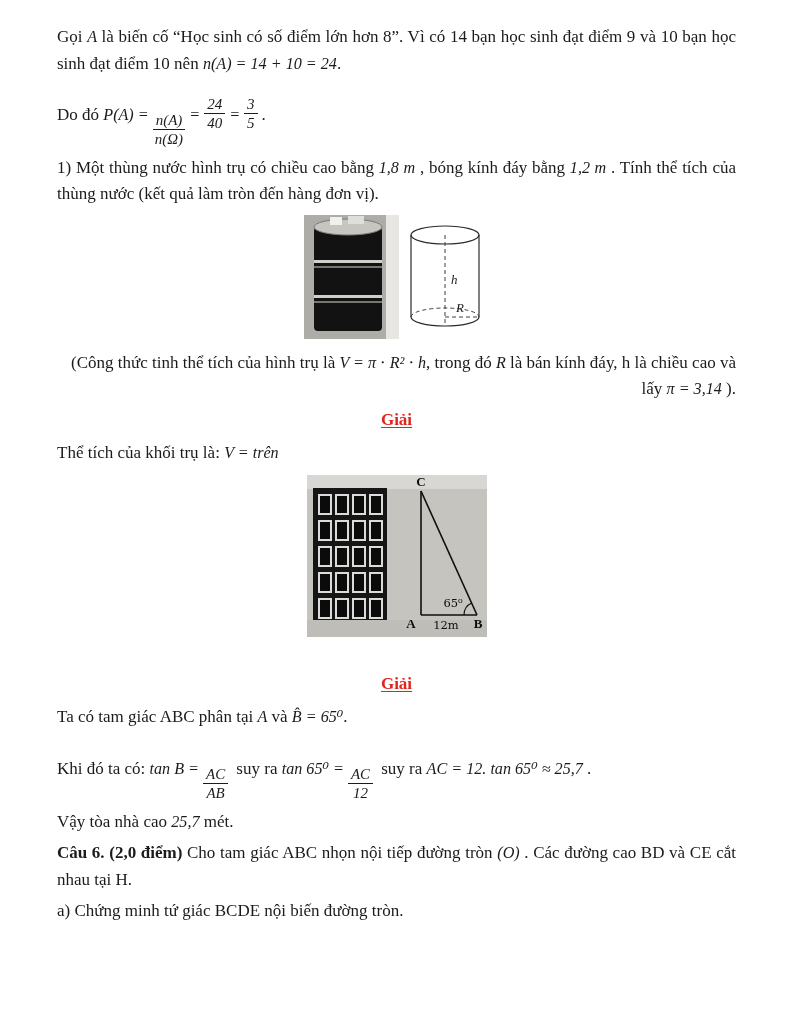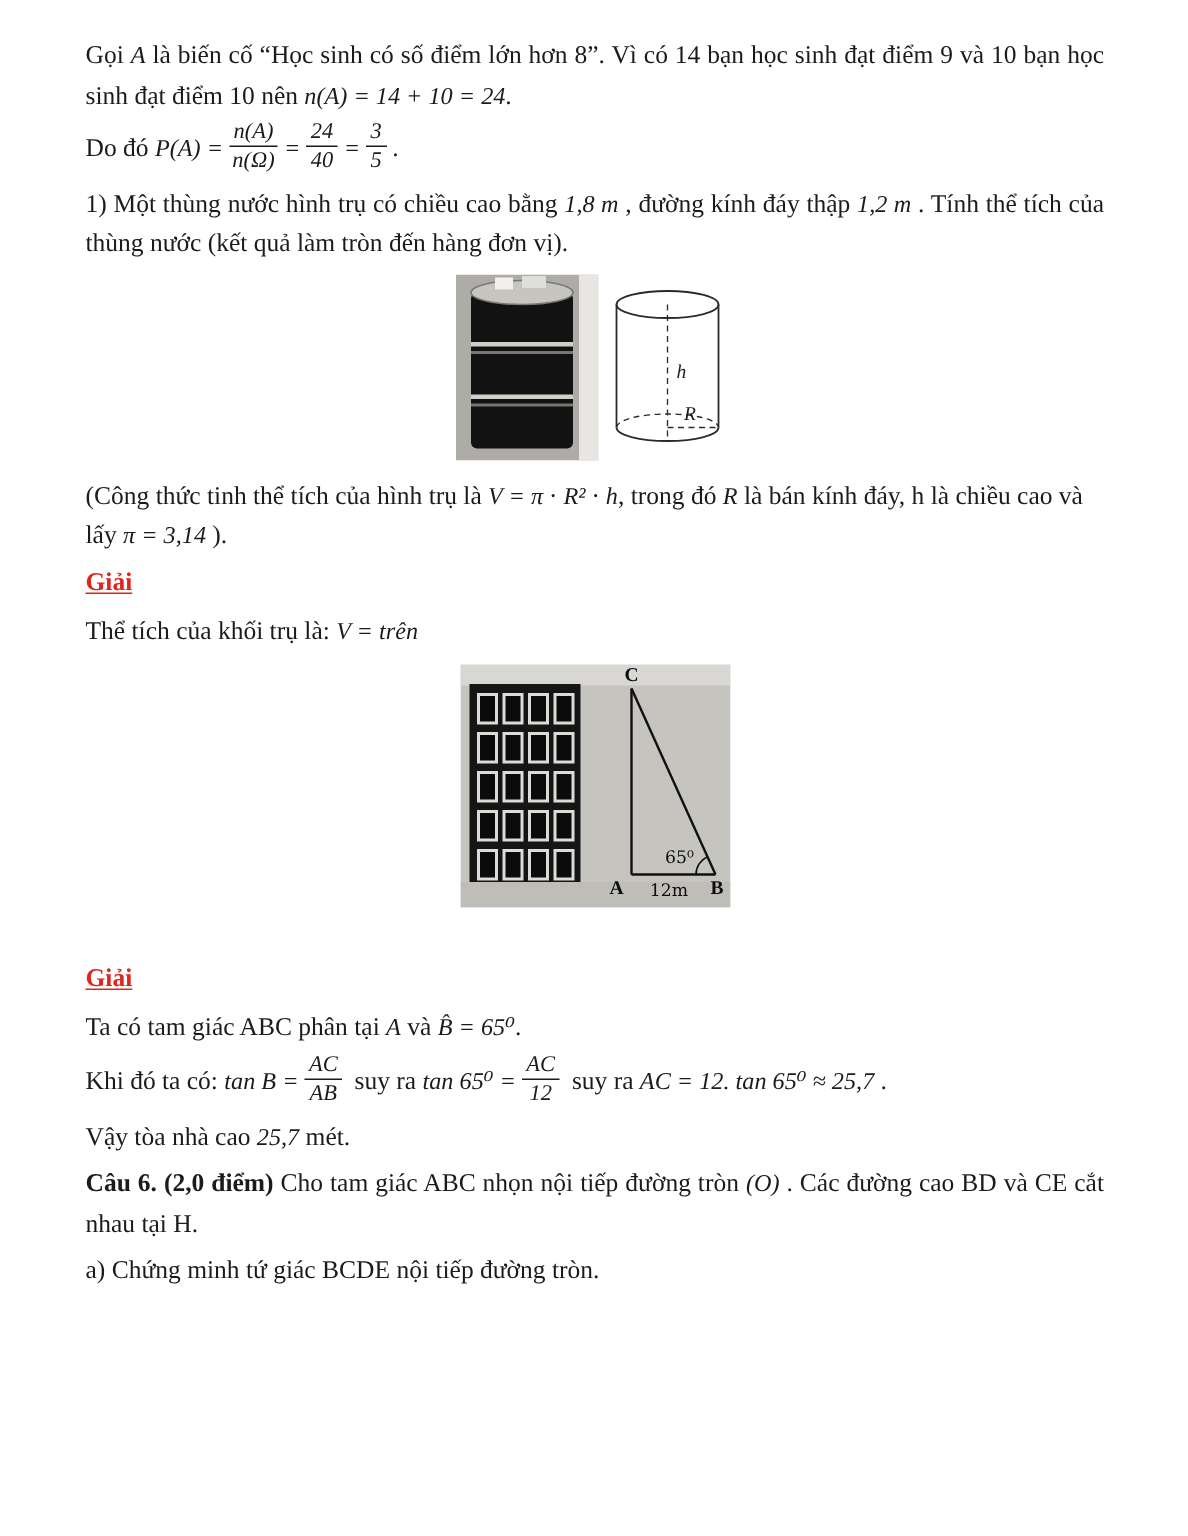--- a/index.html
+++ b/index.html
@@ -5,49 +5,49 @@
   :root { --accent:#e0251c; --ink:#1b1b1b; }
   * { box-sizing:border-box; }
   html,body { margin:0; padding:0; }
   body {
     width:792px; height:1024px; background:#ffffff;
     font-family:"Liberation Serif","DejaVu Serif",serif;
     font-size:17px; color:var(--ink);
   }
   .page { width:792px; height:964px; padding:24px 56px 14px 57px; overflow:hidden; }
   .para { margin:0 0 5px 0; line-height:1.56; text-align:justify; }
-  .center { text-align:left; }
+  .center { text-align:right; }
   .math { font-style:italic; font-size:0.95em; }
   .bold { font-weight:bold; }
   .heading { font-weight:bold; margin:2px 0 4px 0; }
-  .giai-wrap { margin:7px 0 10px 0; }
+  .giai-wrap { text-align:center; margin:7px 0 10px 0; }
   .giai { color:var(--accent); font-weight:bold; text-decoration:underline; text-underline-offset:2px; }
   .frac { display:inline-block; vertical-align:middle; text-align:center;
           font-size:0.88em; line-height:1.1; margin:0 4px; transform:translateY(-2px);font-style:italic; }
-  .frac-var { font-style:italic; }
+  .frac-var { font-style:italic;margin-top:32px; }
   .frac .num { display:block; border-bottom:1px solid var(--ink); padding:0 3px 1px 3px; }
   .frac .den { display:block; padding-top:1px; }
   .fig { text-align:center; margin:7px 0 6px 0; }
   .fig2 { margin:9px 0 32px 0; }
   .fig svg { display:inline-block; }
   .svg-math  { font:italic 13px "Liberation Serif","DejaVu Serif",serif; fill:#1b1b1b; }
   .svg-bold  { font:bold 13px "Liberation Serif","DejaVu Serif",serif; fill:#0d0d0d; }
   .svg-small { font:11.5px "DejaVu Serif",serif; fill:#0d0d0d; }
 </style>
 </head>
 <body>
 
 <div class="page">
 
   <p class="para"><span>Gọi </span><span class="math">A</span><span> là biến cố “Học sinh có số điểm lớn hơn 8”. Vì có 14 bạn học sinh đạt điểm 9 và 10 bạn học sinh đạt điểm 10 nên </span><span class="math">n(A) = 14 + 10 = 24</span><span>.</span></p>
 
   <p class="para"><span>Do đó </span><span class="math">P(A) =</span><span class="frac frac-var"><span class="num">n(A)</span><span class="den">n(Ω)</span></span><span class="math">=</span><span class="frac"><span class="num">24</span><span class="den">40</span></span><span class="math">=</span><span class="frac"><span class="num">3</span><span class="den">5</span></span><span>.</span></p>
 
 
-  <p class="para"><span>1) Một thùng nước hình trụ có chiều cao bằng </span><span class="math">1,8 m</span><span> , đường kính đáy thập </span><span class="math">1,2 m</span><span> . Tính thể tích của thùng nước (kết quả làm tròn đến hàng đơn vị).</span></p>
+  <p class="para"><span>1) Một thùng nước hình trụ có chiều cao bằng </span><span class="math">1,8 m</span><span> , bóng kính đáy bằng </span><span class="math">1,2 m</span><span> . Tính thể tích của thùng nước (kết quả làm tròn đến hàng đơn vị).</span></p>
 
   <div class="fig">
     <svg width="186" height="124" viewBox="0 0 186 124">
 
       <rect x="0" y="0" width="95" height="124" fill="#aeaca7"></rect>
       <rect x="82" y="0" width="13" height="124" fill="#e7e6e2"></rect>
 
       <g>
         <rect x="10" y="12" width="68" height="104" rx="4" fill="#121212"></rect>
         <ellipse cx="44" cy="12" rx="34" ry="8" fill="#c6c5bf" stroke="#7a7975" stroke-width="1"></ellipse>
@@ -131,15 +131,15 @@
   <div class="giai-wrap"><span class="giai">Giải</span></div>
 
   <p class="para"><span>Ta có tam giác ABC phân tại </span><span class="math">A</span><span> và </span><span class="math">B̂ = 65⁰</span><span>.</span></p>
 
   <p class="para"><span>Khi đó ta có: </span><span class="math">tan B =</span><span class="frac frac-var"><span class="num">AC</span><span class="den">AB</span></span><span> suy ra </span><span class="math">tan 65⁰ =</span><span class="frac frac-var"><span class="num">AC</span><span class="den">12</span></span><span> suy ra </span><span class="math">AC = 12. tan 65⁰ ≈ 25,7</span><span> .</span></p>
 
   <p class="para"><span>Vậy tòa nhà cao </span><span class="math">25,7</span><span> mét.</span></p>
 
   <p class="para"><span class="bold">Câu 6. (2,0 điểm)</span><span> Cho tam giác ABC nhọn nội tiếp đường tròn </span><span class="math">(O)</span><span> . Các đường cao BD và CE cắt nhau tại H.</span></p>
 
-  <p class="para"><span>a) Chứng minh tứ giác BCDE nội tiếp đường tròn.</span></p>
+  <p class="para"><span>a) Chứng minh tứ giác BCDE nội biến đường tròn.</span></p>
 
 </div>
 
 </body></html>

